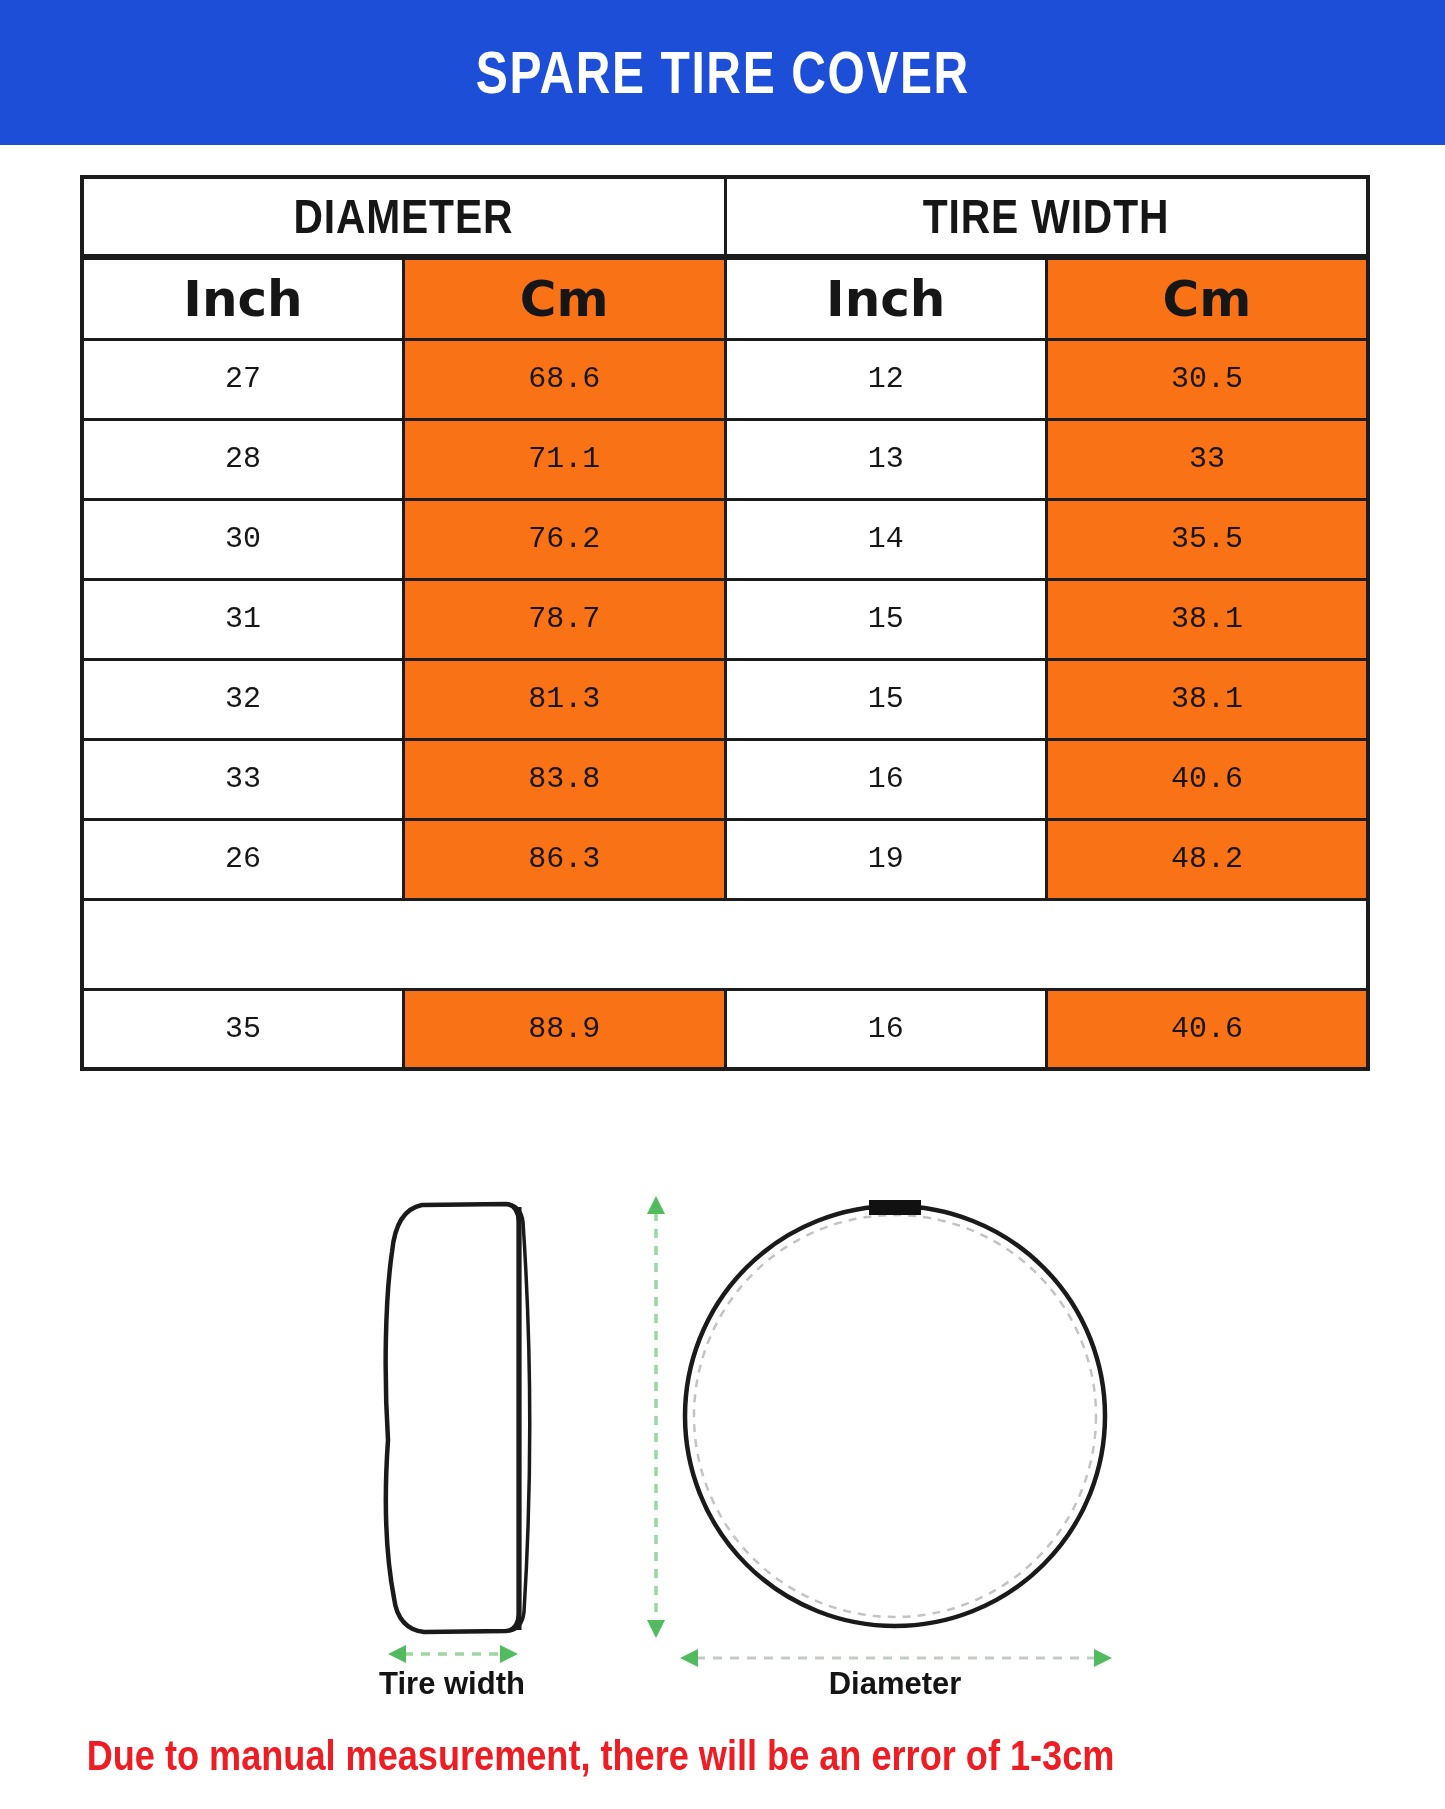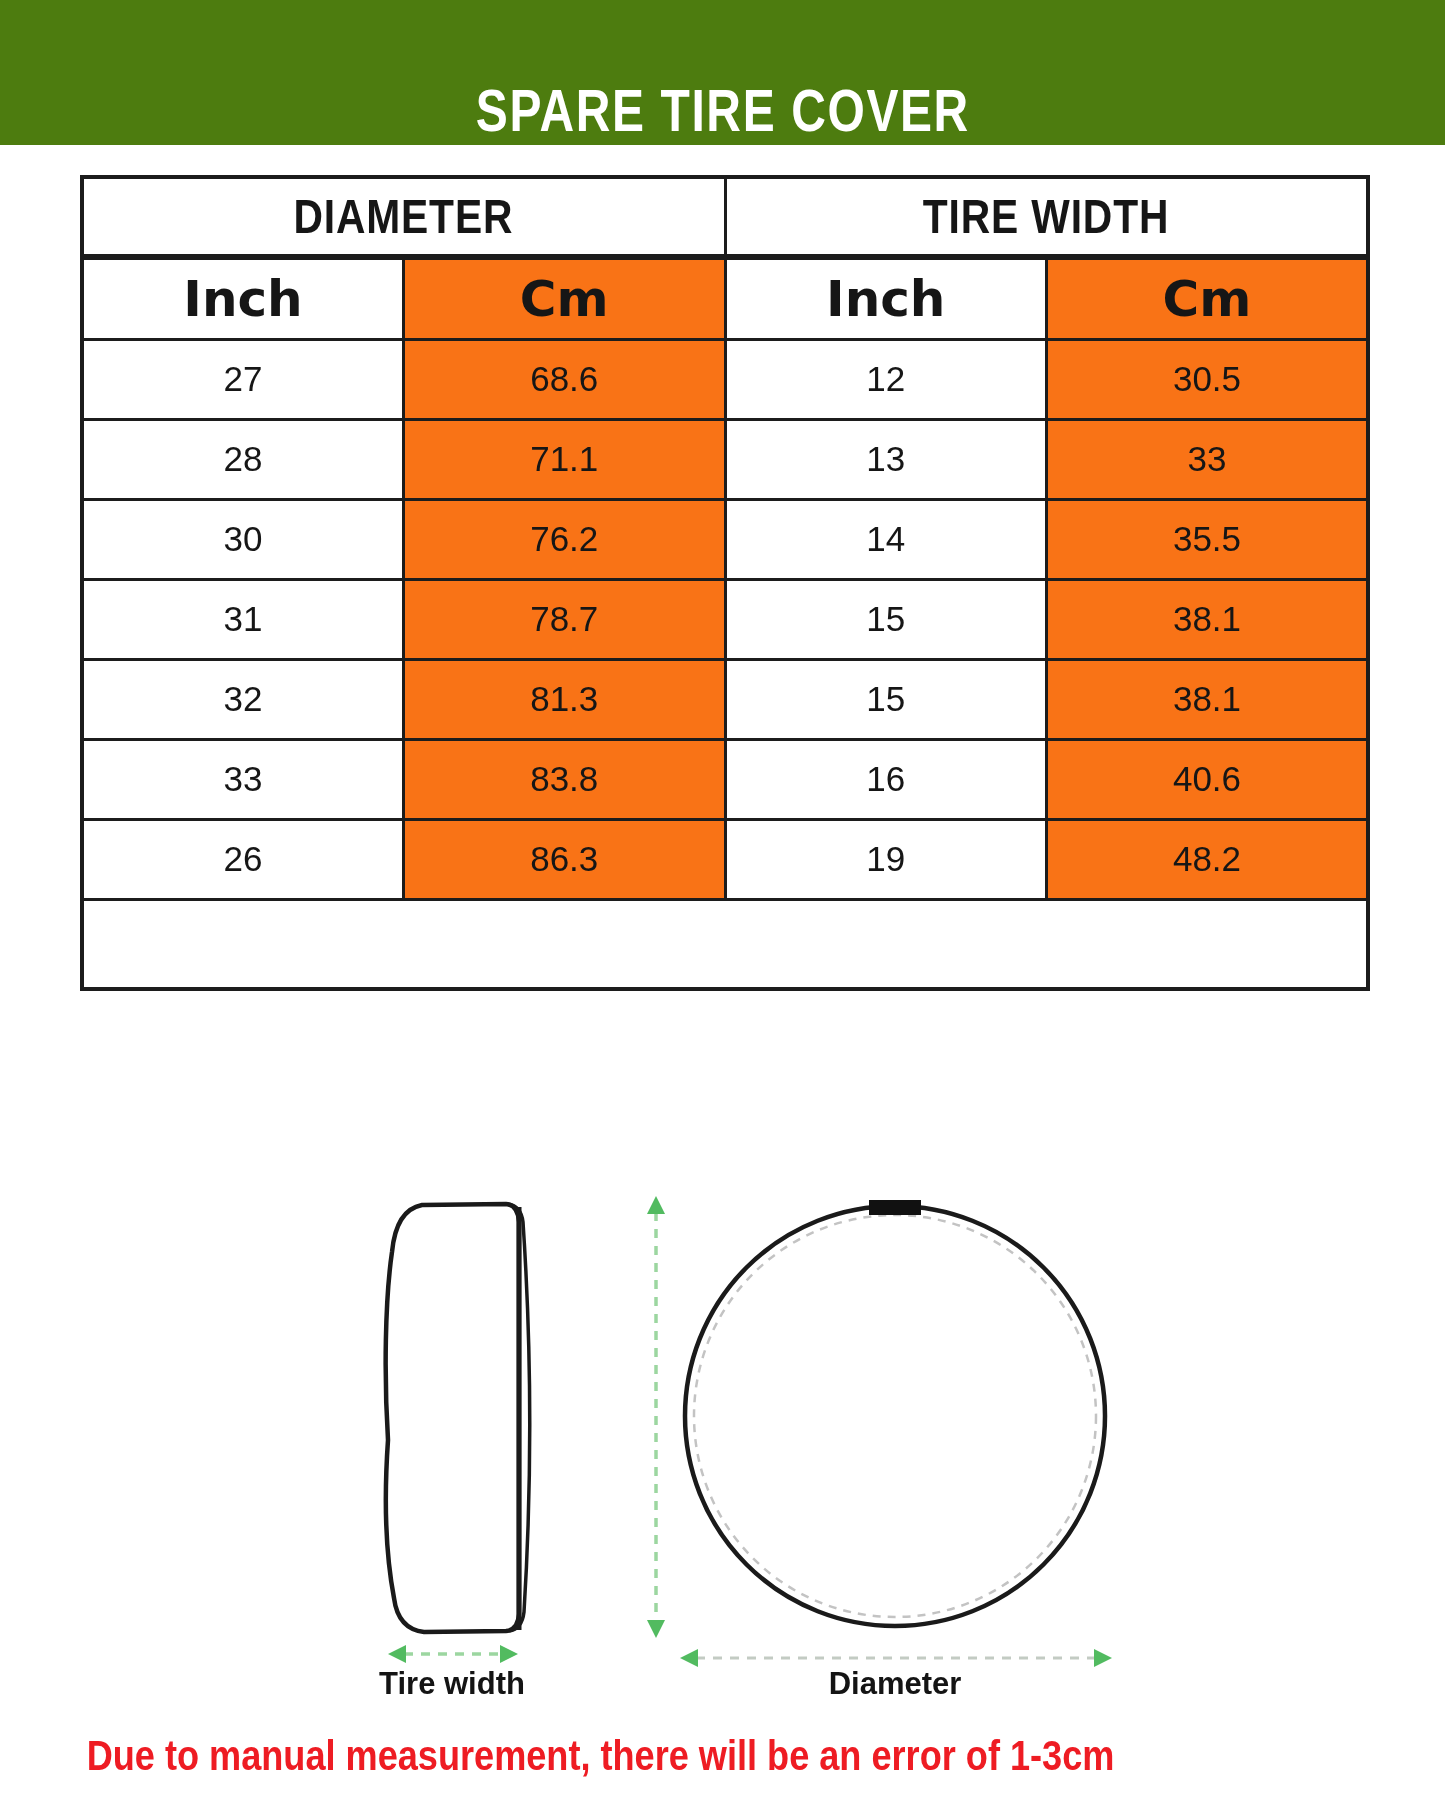--- a/index.html
+++ b/index.html
@@ -28,21 +28,21 @@
   tr.hrow1{height:80px;}
   tr.hrow2{height:82px;}
   tr.drow{height:80px;}
   tr.sprow{height:90px;}
   tr.hrow1 th{border-bottom:6px solid #1c1c1c;background:#ffffff;}
   .group-label{
     font-weight:bold;font-size:48px;letter-spacing:1px;display:inline-block;
     transform:scaleX(0.85);transform-origin:center;white-space:nowrap;
   }
   .subhead{font-family:"DejaVu Sans",sans-serif;font-weight:bold;font-size:50px;}
-  td.cell{font-family:Liberation Sans, sans-serif;font-size:35px;font-weight:400;}
+  td.cell{font-family:Liberation Mono, monospace;font-size:30px;font-weight:400;}
   td.shade,th.shade{background:#f97316;}
   td.spacer-cell{background:#ffffff;border-left:4px solid #1c1c1c;border-right:4px solid #1c1c1c;}
   
   .diagram-svg{position:absolute;left:0;top:1150px;width:1445px;height:570px;}
   .shape-label{
     position:absolute;width:300px;text-align:center;color:#141414;
     font-weight:bold;font-size:31px;
   }
   .label-tire-width{left:302px;top:1666px;}
   .label-diameter{left:745px;top:1666px;}
@@ -51,21 +51,21 @@
     position:absolute;left:3px;top:1732px;width:1350px;
   }
   .note-inner{
     color:#ee1c23;font-weight:bold;font-size:42px;display:inline-block;
     transform:scaleX(0.86);transform-origin:center;white-space:nowrap;
   }
 </style>
 </head>
 <body>
 
-<div class="banner" style="background: #4d7c0f; align-items: flex-end;">
+<div class="banner" style="background: #1d4ed8;">
   <span class="banner-title">SPARE TIRE COVER</span>
 </div>
 
 <table class="size-chart">
   <colgroup>
     <col style="width:25%">
       <col style="width:25%">
       <col style="width:25%">
       <col style="width:25%">
   </colgroup>
@@ -122,20 +122,26 @@
   </tr>
   <tr class="drow">
     <td class="cell">26</td>
     <td class="cell shade">86.3</td>
     <td class="cell">19</td>
     <td class="cell shade">48.2</td>
   </tr>
   <tr class="sprow">
     <td colspan="4" class="spacer-cell"></td>
   </tr>
+  <tr class="drow">
+    <td class="cell">35</td>
+    <td class="cell shade">88.9</td>
+    <td class="cell">16</td>
+    <td class="cell shade">40.6</td>
+  </tr>
 </tbody>
   </table>
 
 <svg class="diagram-svg" viewBox="0 1150 1445 570">
 
   <g>
     <path d="M 422 1205
              L 506 1204
              Q 518 1205 519 1222
              L 519 1614

